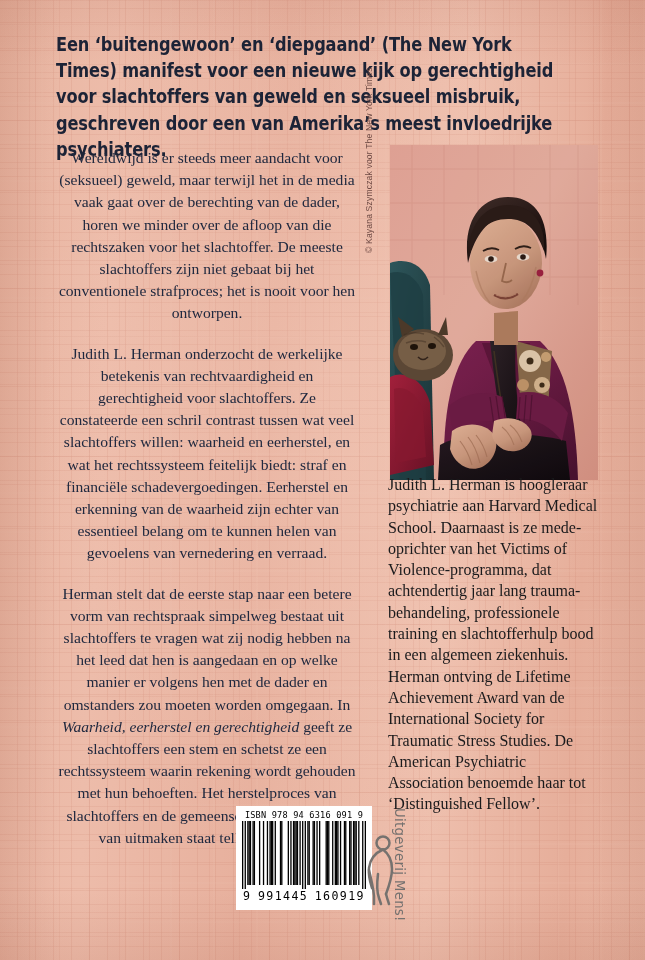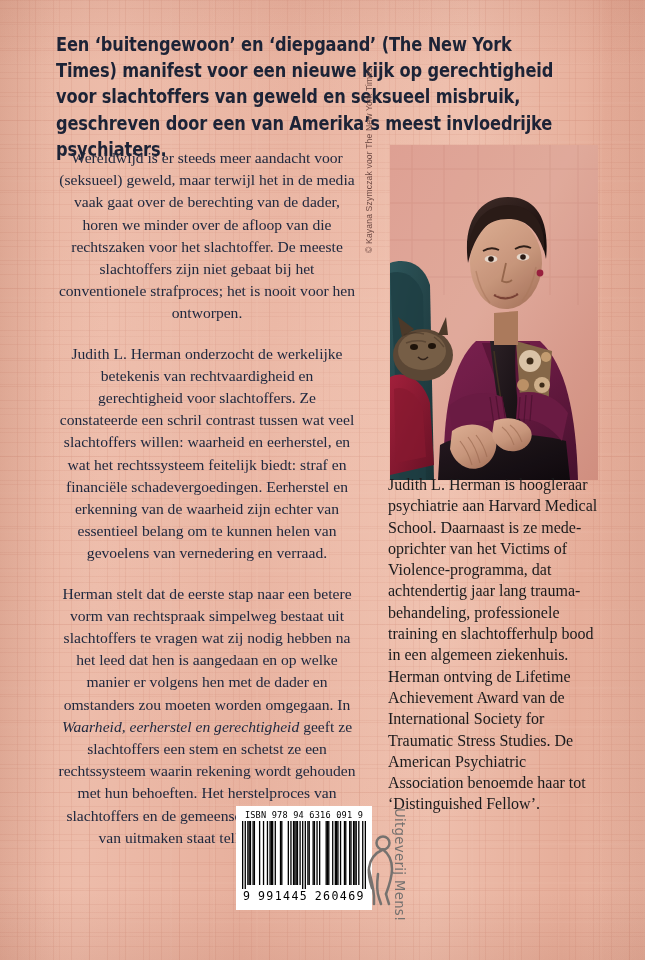--- a/index.html
+++ b/index.html
@@ -438,21 +438,21 @@
             <rect x="113.558" y="0" width="1.305" height="64"></rect>
             <rect x="116.168" y="0" width="1.305" height="64"></rect>
             <rect x="120.084" y="0" width="1.305" height="68"></rect>
             <rect x="122.695" y="0" width="1.305" height="68"></rect>
           </g>
       </svg>
     </div>
     <div id="ean-digits">
       <span>9</span>
       <span>991445</span>
-      <span>260469</span>
+      <span>160919</span>
     </div>
   </div>
 
   <div id="publisher">
     <div id="pub-figure">
       <svg viewBox="0 0 34 72">
         <g fill="none" stroke="#76726f" stroke-width="2.5" stroke-linecap="round" stroke-linejoin="round">
           <circle cx="21" cy="9" r="6.5"></circle>
           <path d="M21 15.5 C13 19 8 26 7 34 C6 42 8 48 10 54"></path>
           <path d="M21 15.5 C27 20 30 27 30 35 C30 44 27 52 24 60"></path>

